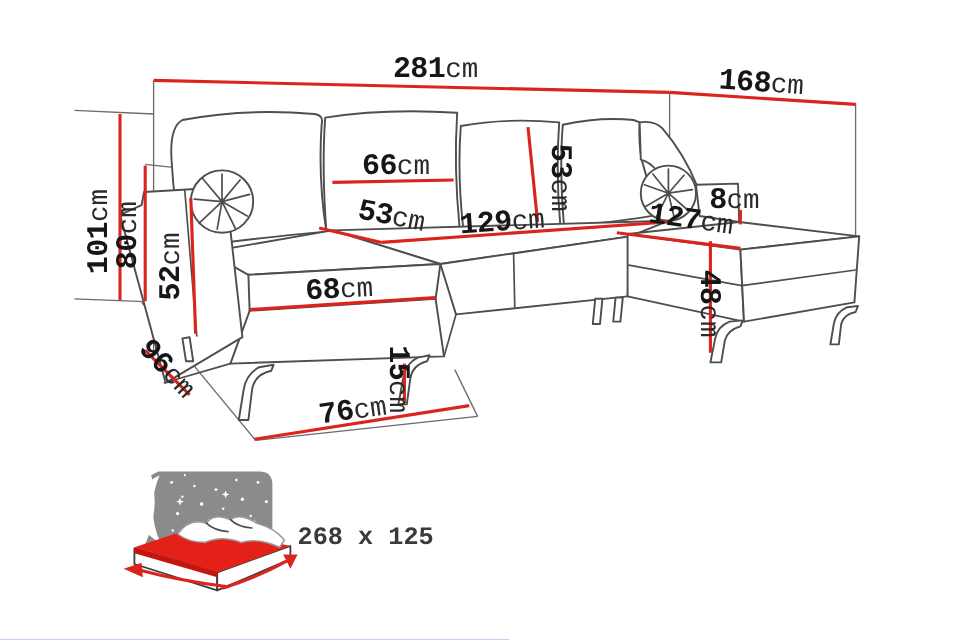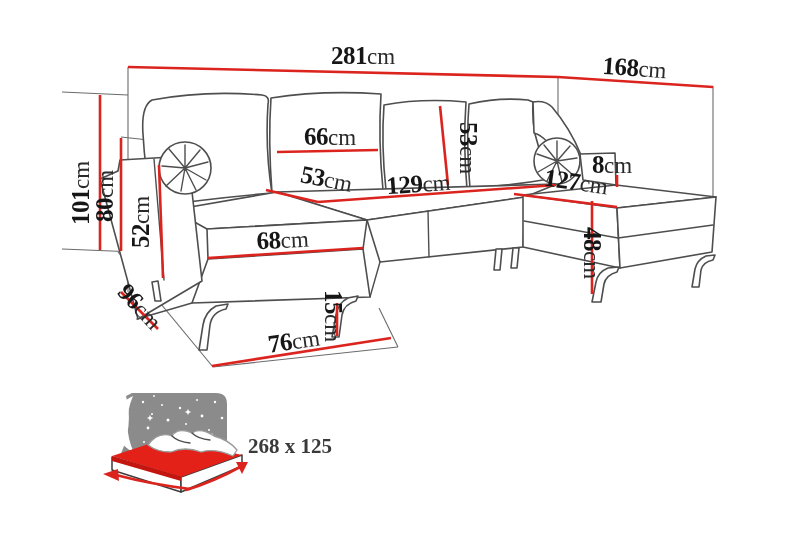--- a/index.html
+++ b/index.html
@@ -1,17 +1,17 @@
 <!DOCTYPE html>
 <html><head>
 <meta charset="utf-8">
 <style>
   html,body{margin:0;padding:0;background:#fff;}
   .stage{position:relative;width:800px;height:533px;background:#1d4ed8;overflow:hidden;
-         font-family:Liberation Serif, serif;}
+         font-family:Liberation Mono, monospace;}
   svg{display:block;}
   .part{fill:#ffffff;stroke:#4e4e4e;stroke-width:1.6;stroke-linejoin:round;}
   .pline{fill:none;stroke:#4e4e4e;stroke-width:1.4;stroke-linejoin:round;stroke-linecap:round;}
   .ext{fill:none;stroke:#6b6b6b;stroke-width:1.1;}
   .dim{fill:none;stroke:#dc241f;stroke-width:2.6;stroke-linecap:butt;}
   .lbl{fill:#161616;}
   .lbl .num{font-weight:700;font-size:25px;letter-spacing:-0.5px;}
   .lbl .unit{font-weight:400;font-size:23px;fill:#2a2a2a;}
   .bedlbl{font-weight:700;font-size:21px;fill:#3a3a3a;}
   .panel{fill:#8b8b8b;}

